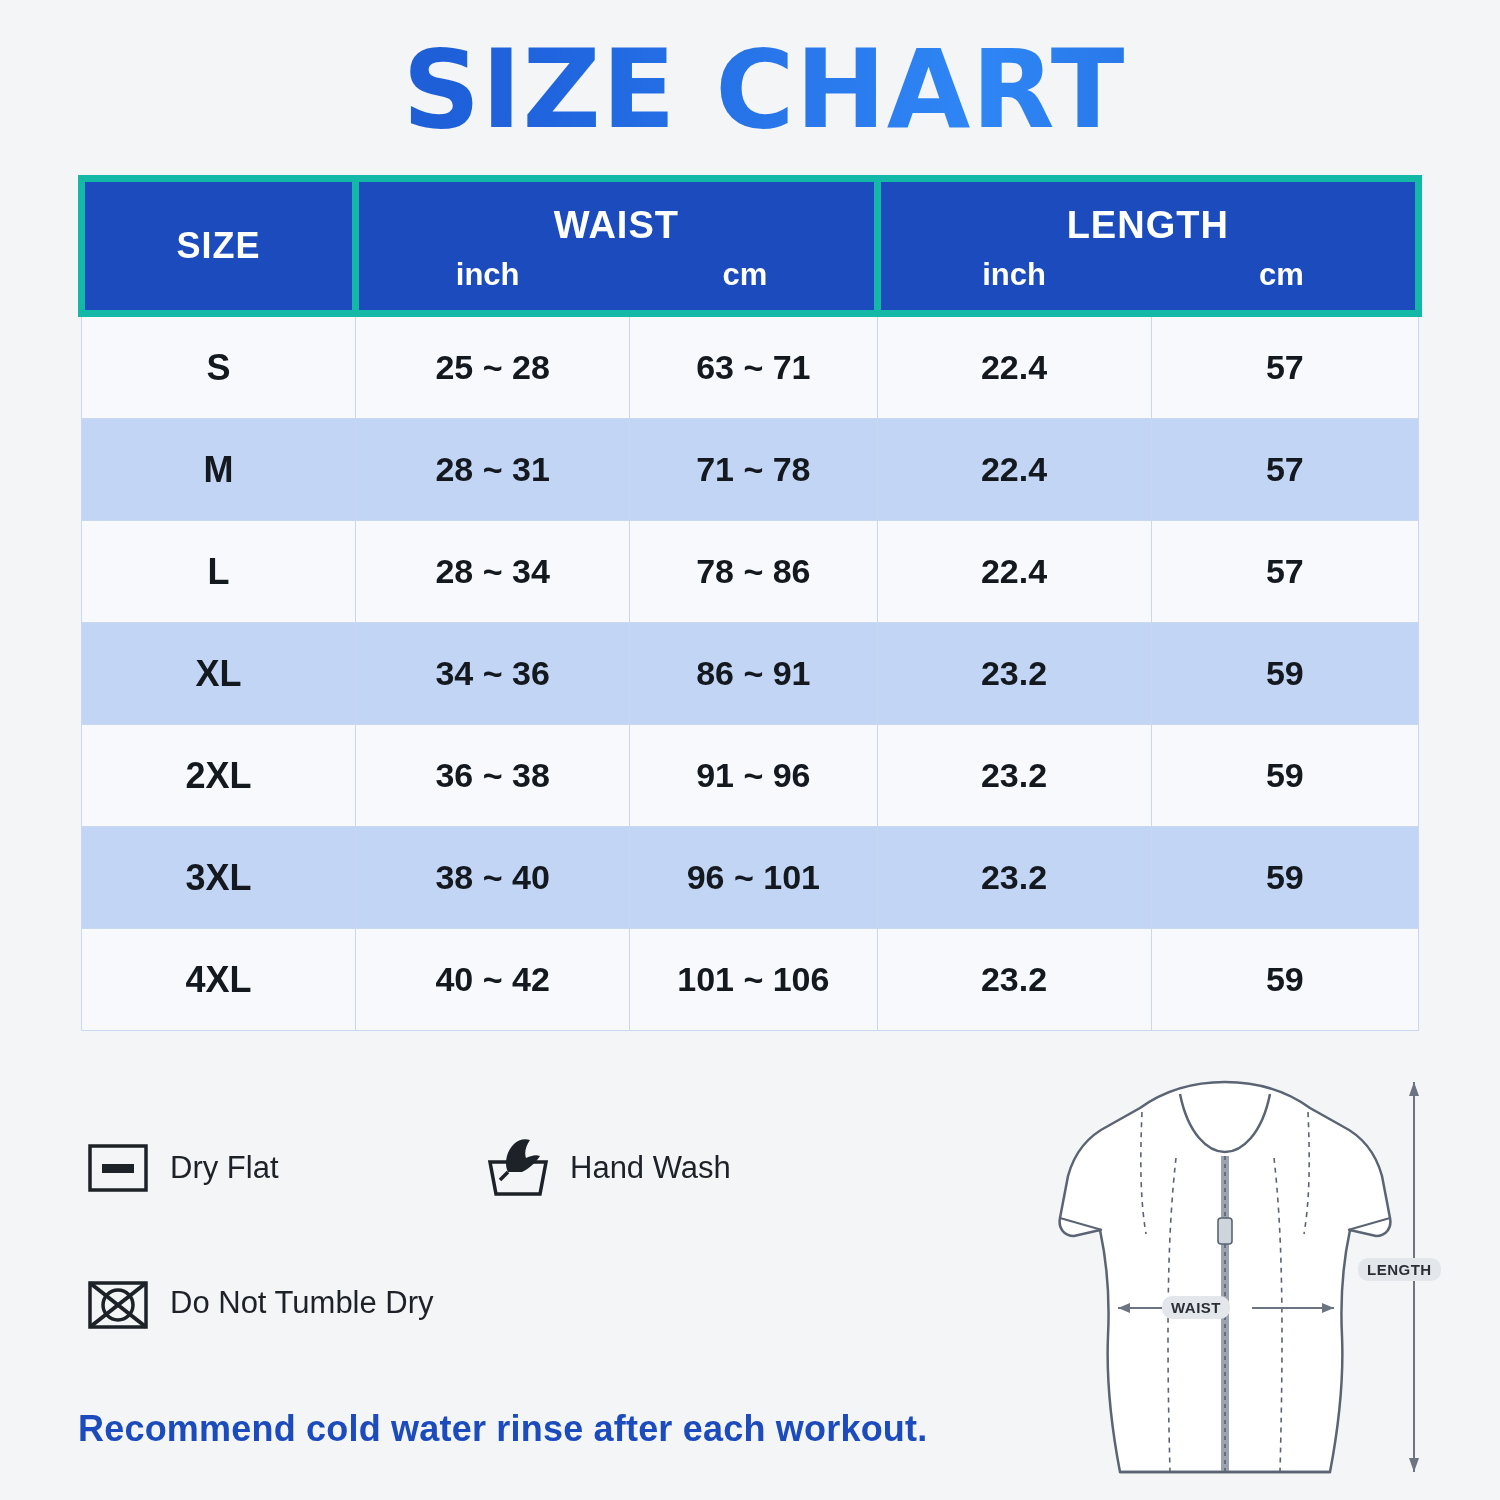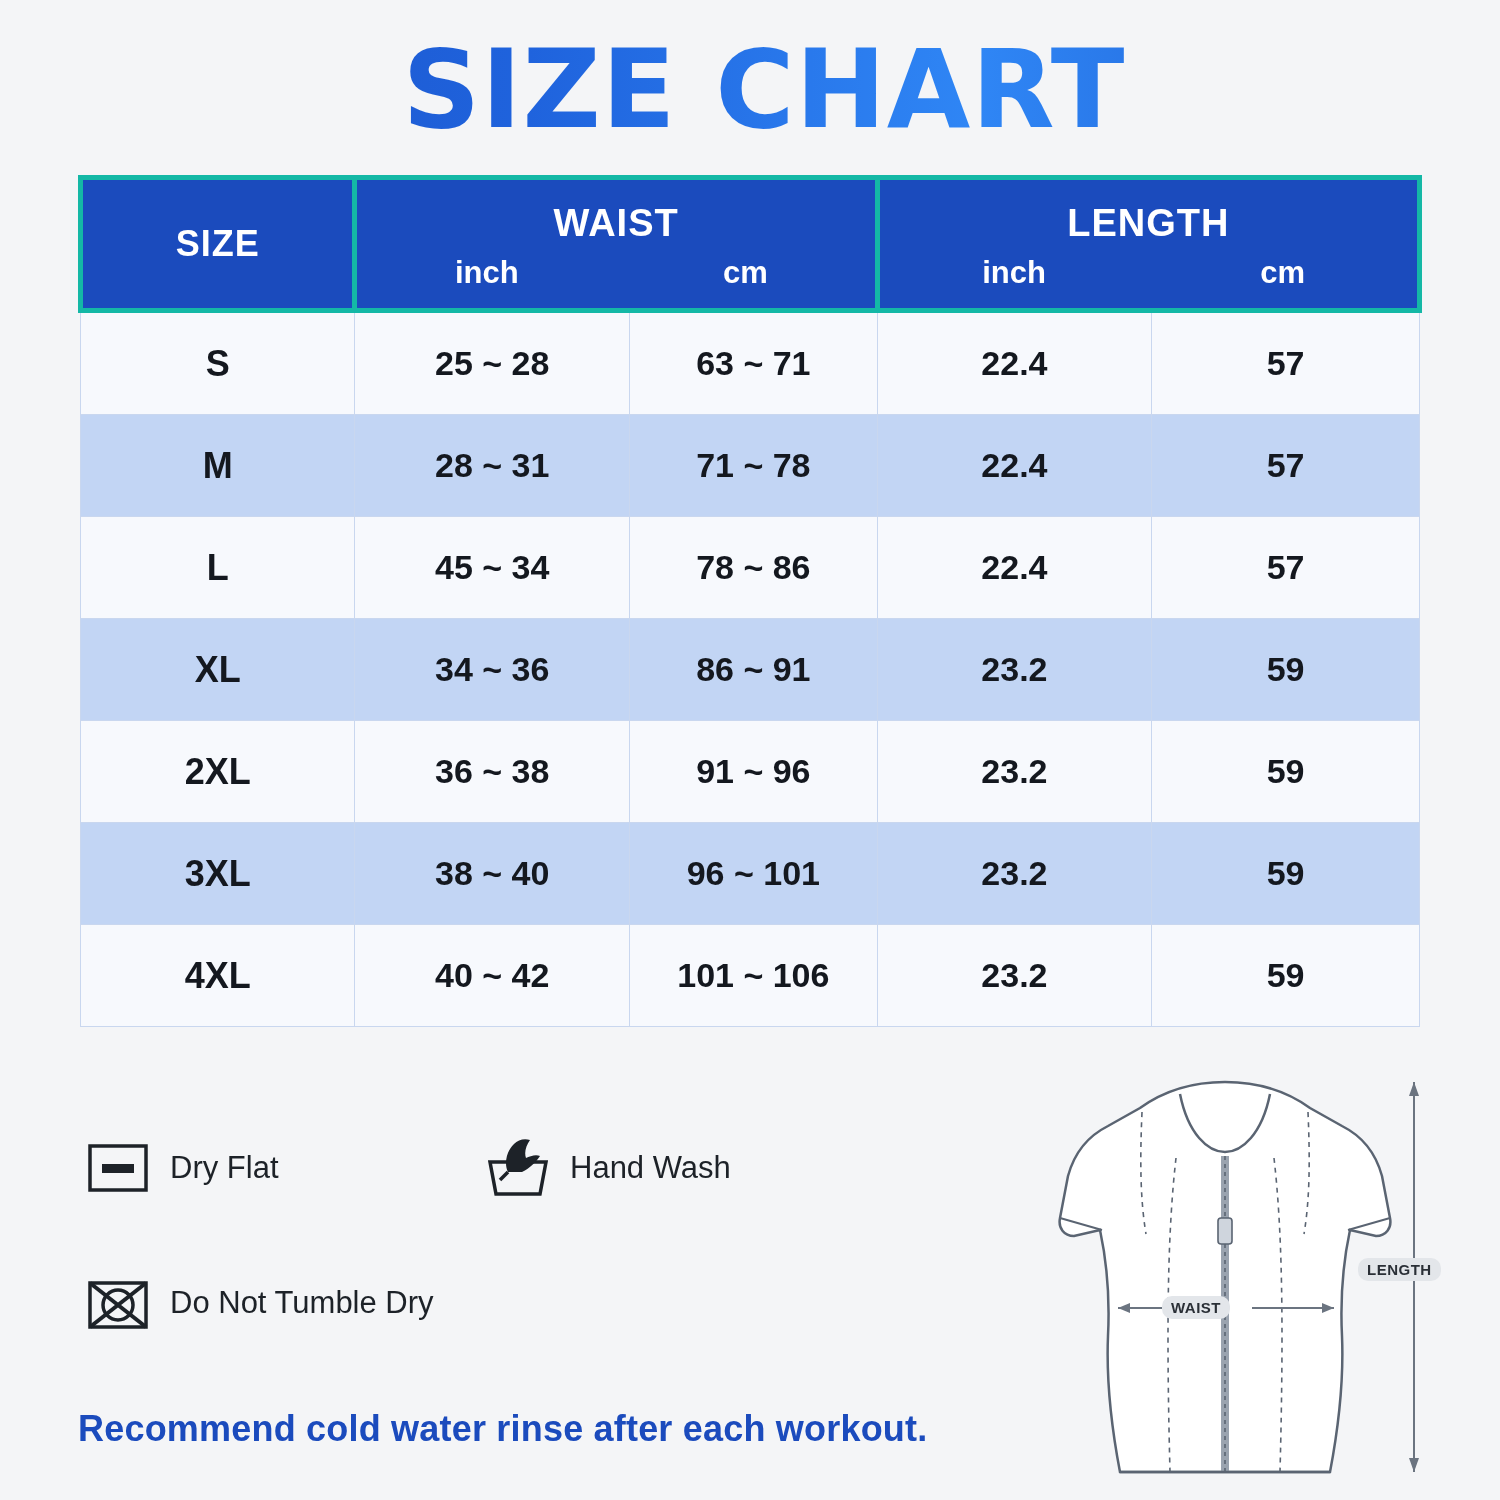--- a/index.html
+++ b/index.html
@@ -42,21 +42,21 @@
   }
   table.size-table th, table.size-table td {
     text-align: center;
     vertical-align: middle;
   }
   .head-row th {
     background: #1b4bbd;
     color: #ffffff;
     height: 128px;
     padding: 0;
-    border: 5px solid #14b8a6;
+    border: 7px solid #14b8a6;
   }
   .head-size {
     font-size: 36px;
     font-weight: bold;
     letter-spacing: 1px;
   }
   .head-group-title {
     font-size: 38px;
     font-weight: bold;
     letter-spacing: 1px;
@@ -198,21 +198,21 @@
       </tr>
       <tr class="even">
         <td class="size-cell">M</td>
         <td>28 ~ 31</td>
         <td>71 ~ 78</td>
         <td>22.4</td>
         <td>57</td>
       </tr>
       <tr class="odd">
         <td class="size-cell">L</td>
-        <td>45 ~ 34</td>
+        <td>28 ~ 34</td>
         <td>78 ~ 86</td>
         <td>22.4</td>
         <td>57</td>
       </tr>
       <tr class="even">
         <td class="size-cell">XL</td>
         <td>34 ~ 36</td>
         <td>86 ~ 91</td>
         <td>23.2</td>
         <td>59</td>

